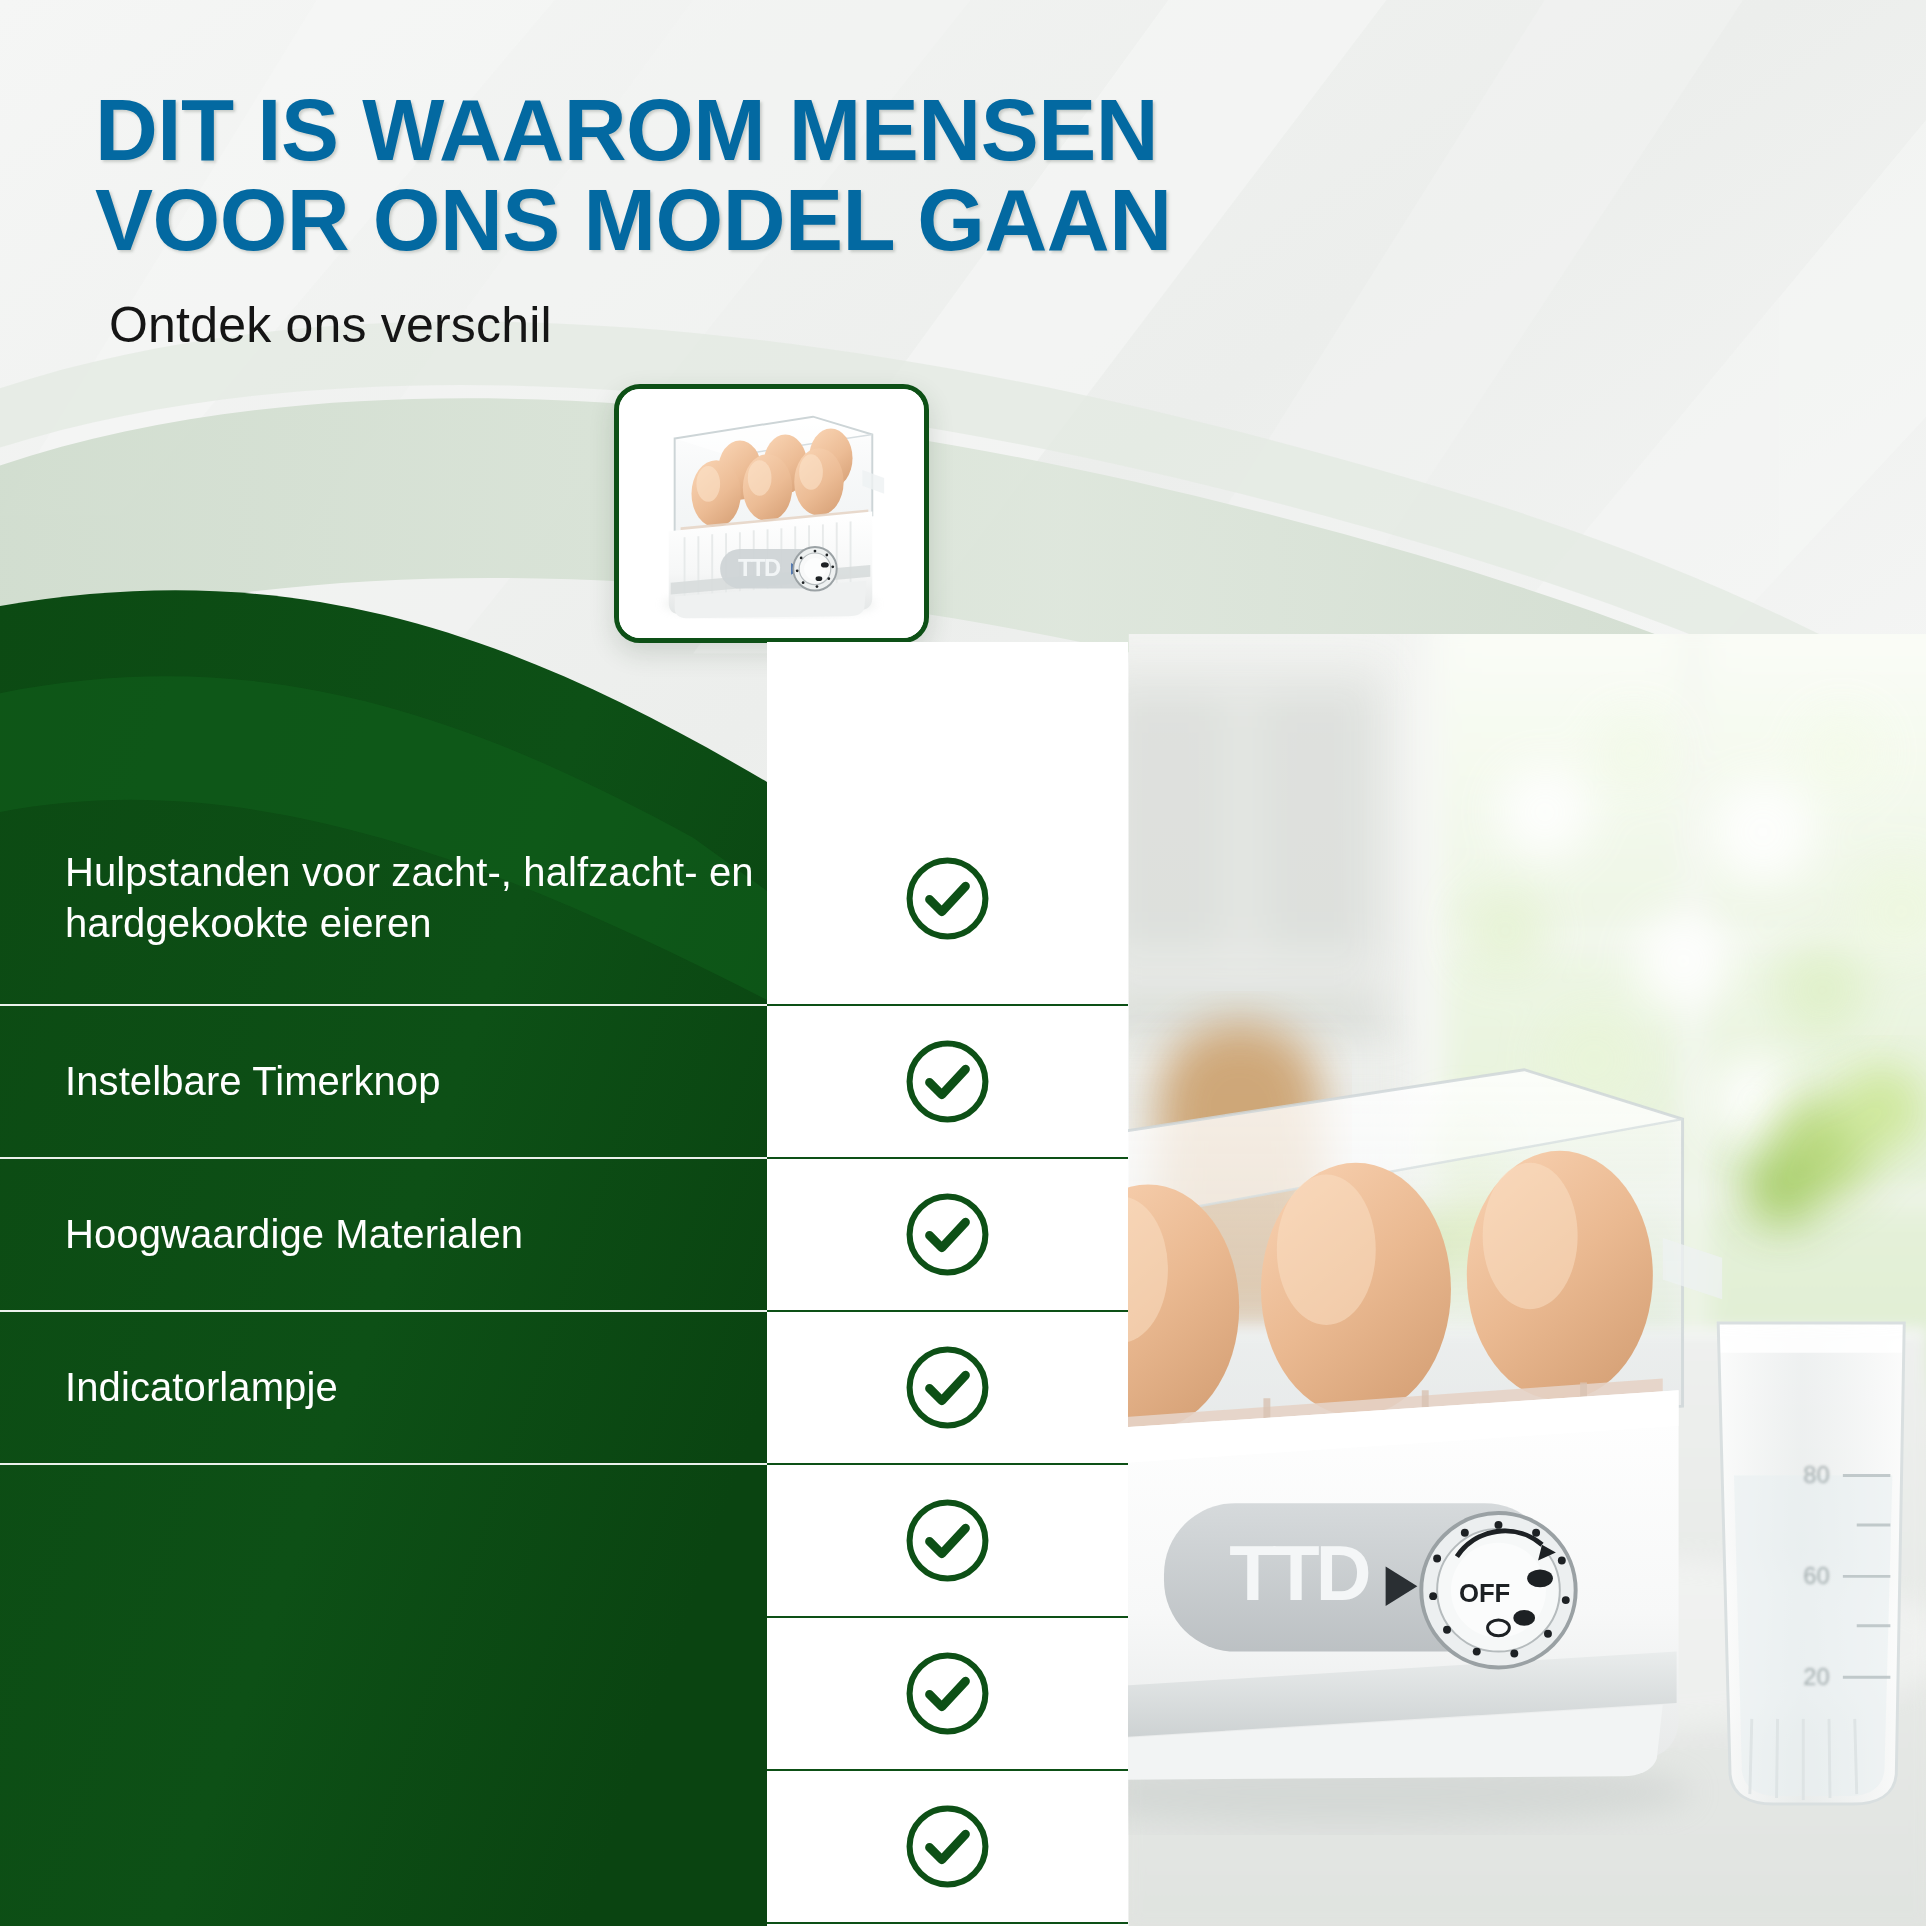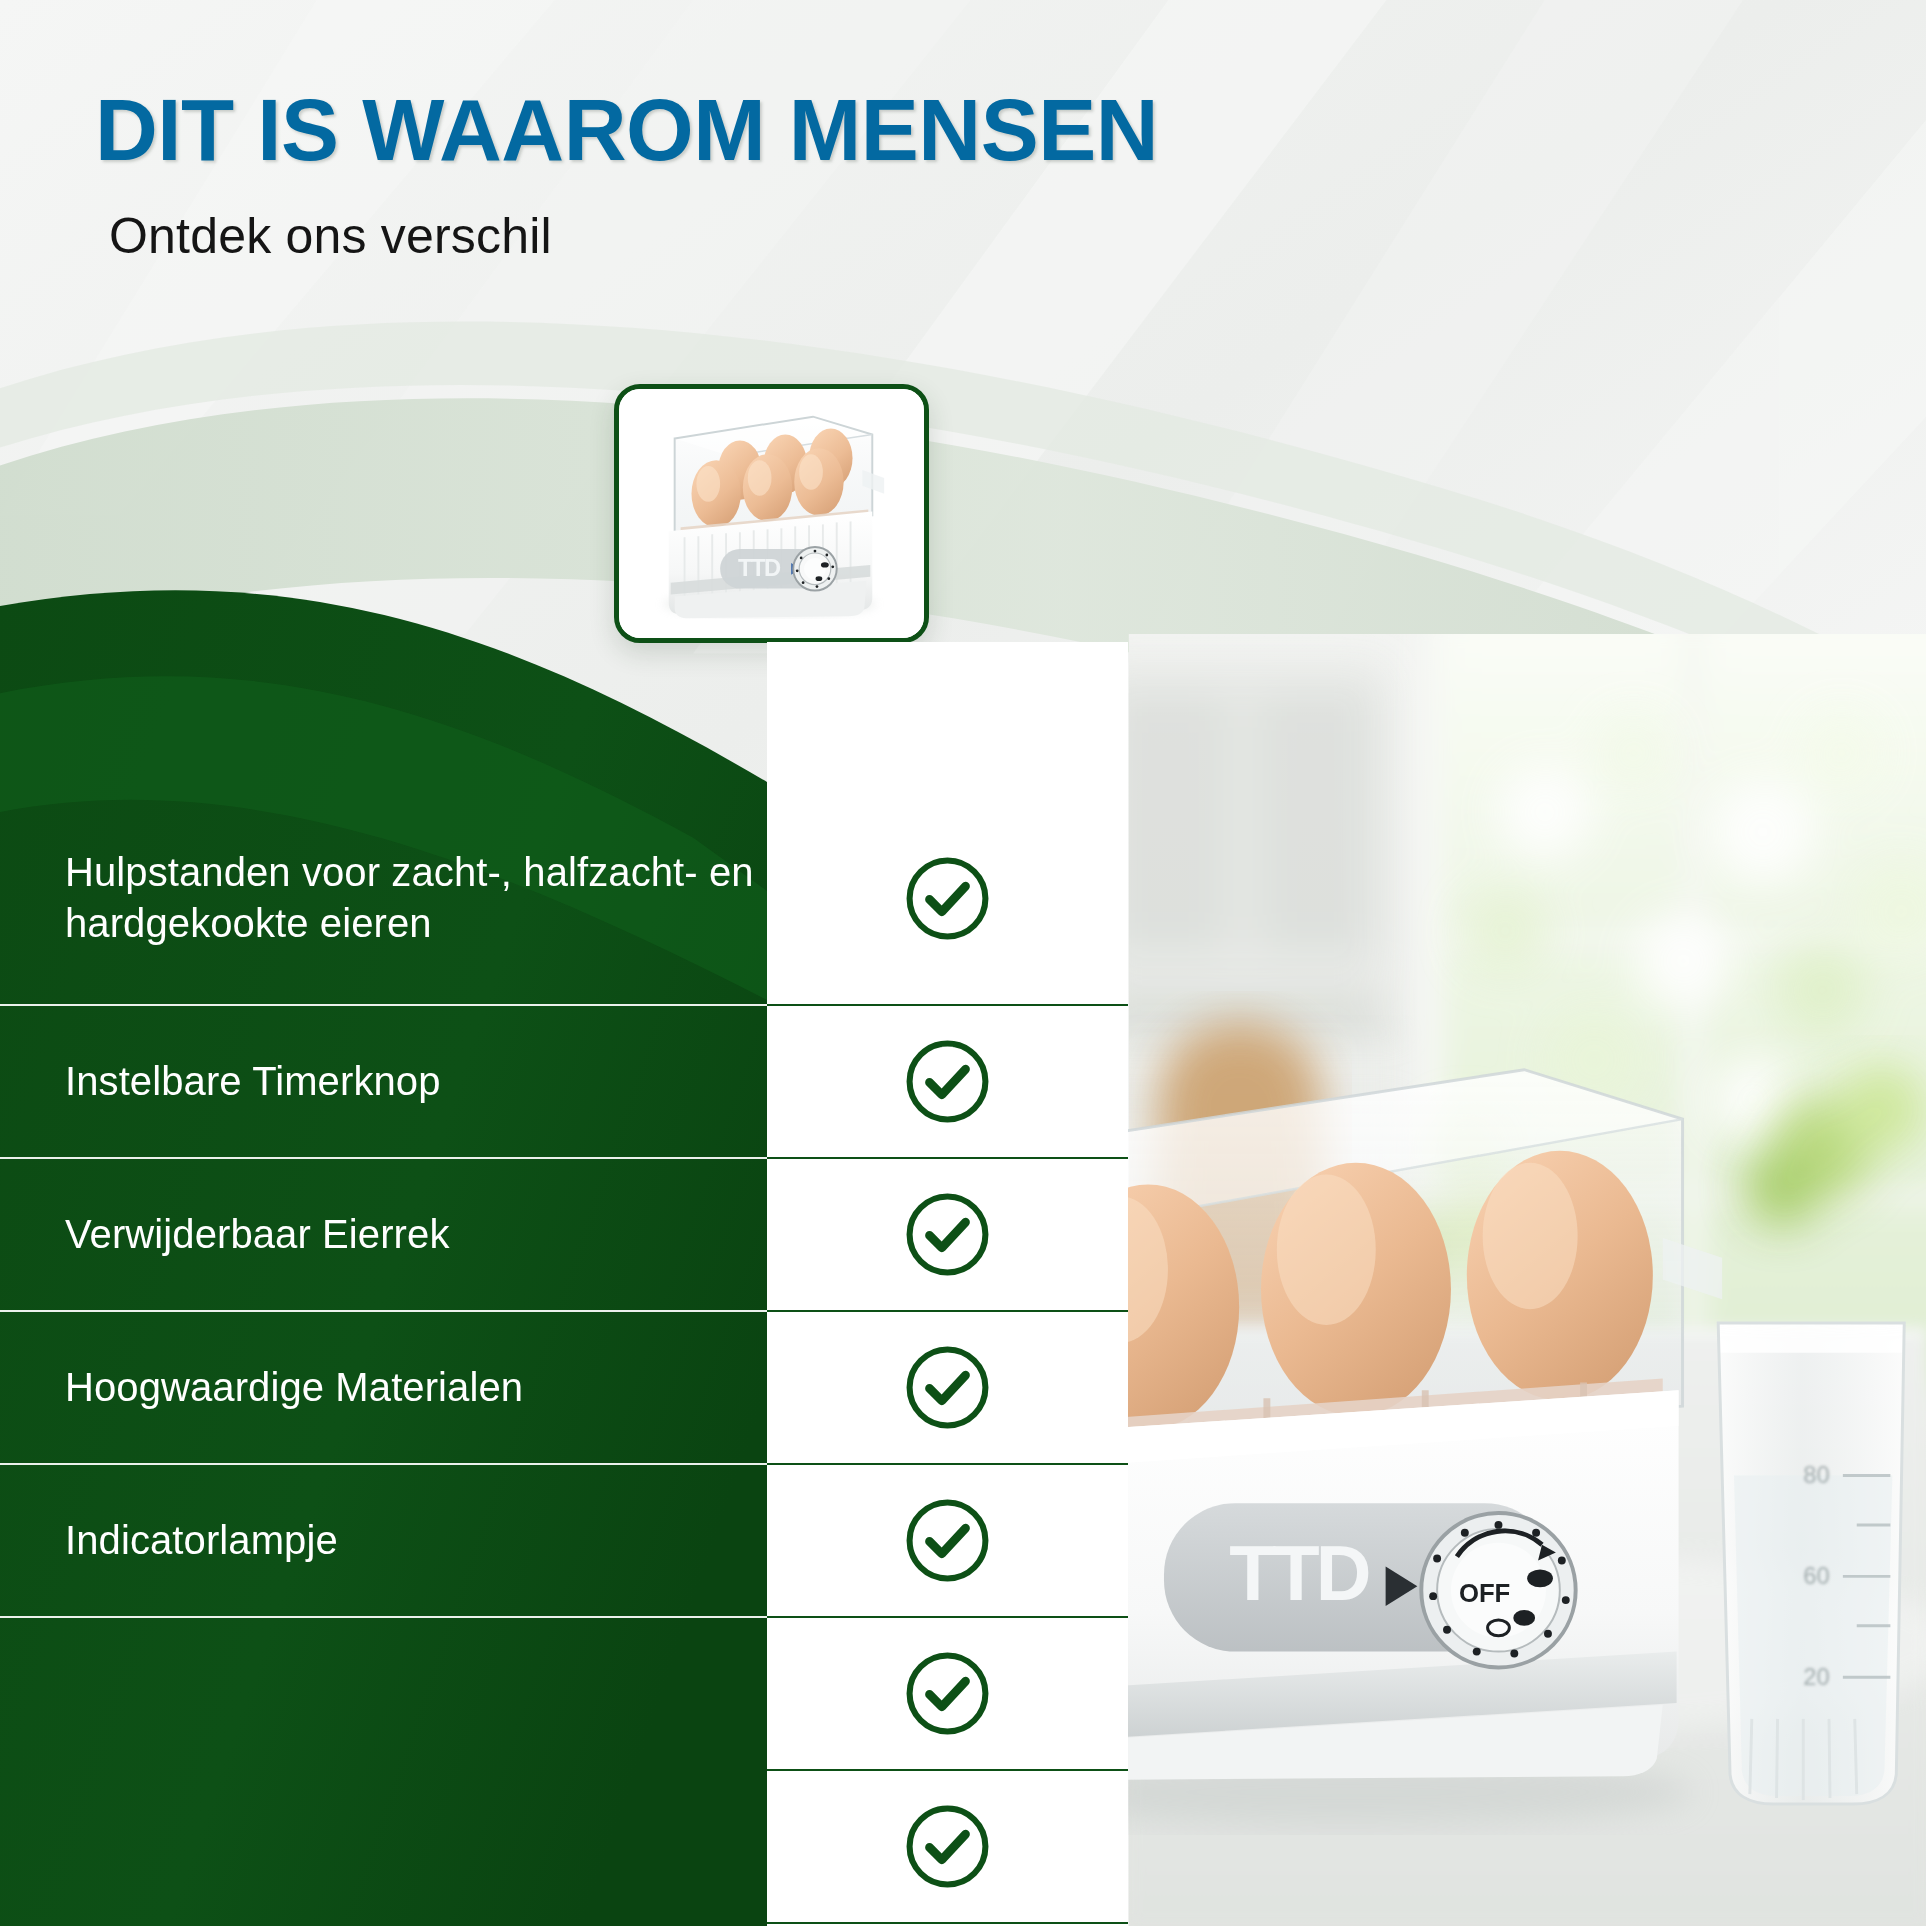--- a/index.html
+++ b/index.html
@@ -361,20 +361,21 @@
         <line x1="842" y1="716" x2="842" y2="798"></line>
         <line x1="868" y1="716" x2="869" y2="796"></line>
         <line x1="894" y1="716" x2="896" y2="792"></line>
       </g>
     </g>
   </svg>
 
   <div class="header">
     <h1 class="headline">
       <span>DIT IS WAAROM MENSEN</span>
+      <span class="l2">VOOR ONS MODEL GAAN</span>
     </h1>
     <div class="subtitle">Ontdek ons verschil</div>
   </div>
 
   <div class="product-card">
     <svg viewBox="0 0 308 252" width="305" height="249">
       <defs>
         <linearGradient id="tbody" x1="0" y1="0" x2="0" y2="1">
           <stop offset="0%" stop-color="#ffffff"></stop>
           <stop offset="60%" stop-color="#f6f7f7"></stop>
@@ -471,23 +472,20 @@
 
   <div class="feature-panel">
     <div class="feature-list" id="feature-list">
         <div class="feature-row" style="height: 214px;">
           <div class="feature-label">Hulpstanden voor zacht-, halfzacht- en hardgekookte eieren</div>
         </div>
         <div class="feature-row" style="height: 153px;">
           <div class="feature-label">Instelbare Timerknop</div>
         </div>
         <div class="feature-row" style="height: 153px;">
-          <div class="feature-label">Verwijderbaar Eierrek</div>
-        </div>
-        <div class="feature-row" style="height: 153px;">
           <div class="feature-label">Hoogwaardige Materialen</div>
         </div>
         <div class="feature-row" style="height: 153px;">
           <div class="feature-label">Indicatorlampje</div>
         </div>
       </div>
   </div>
 
   <div class="check-col">
     <div id="check-list">

